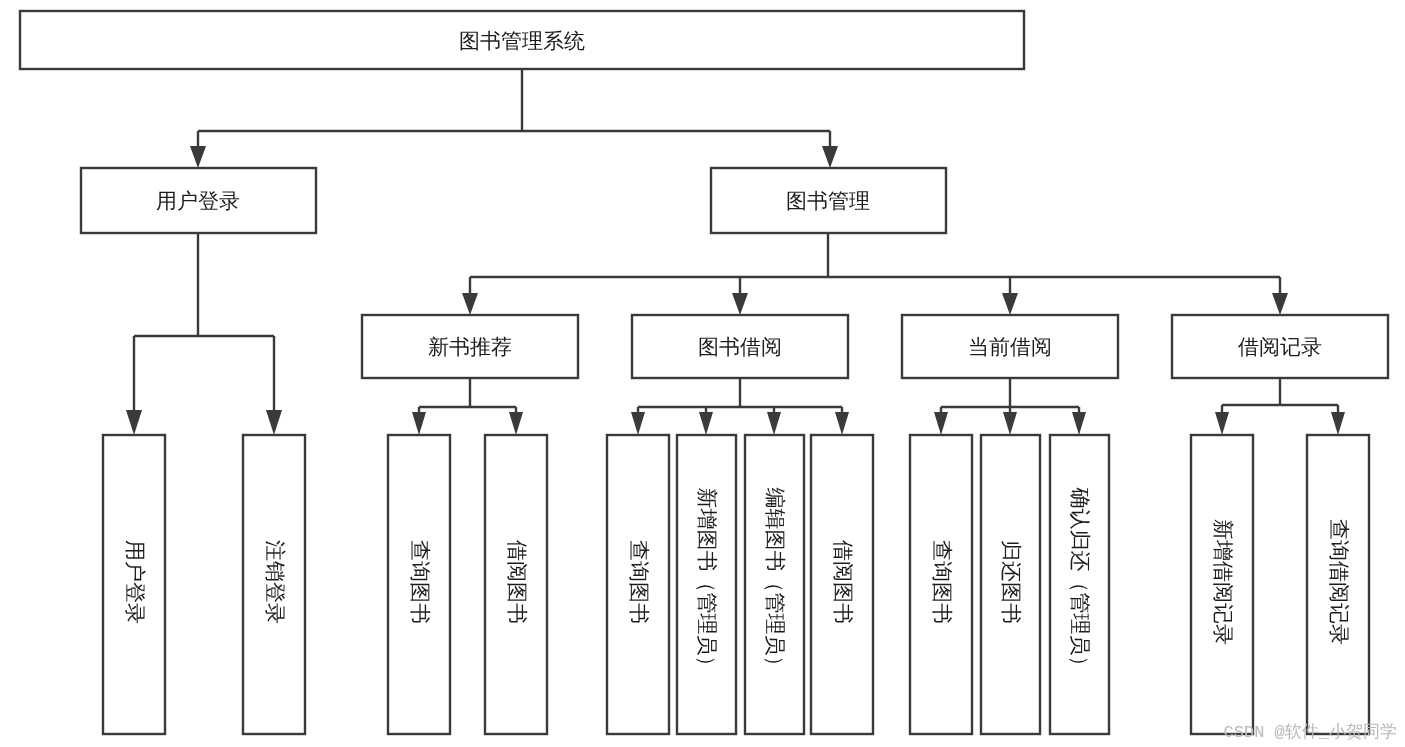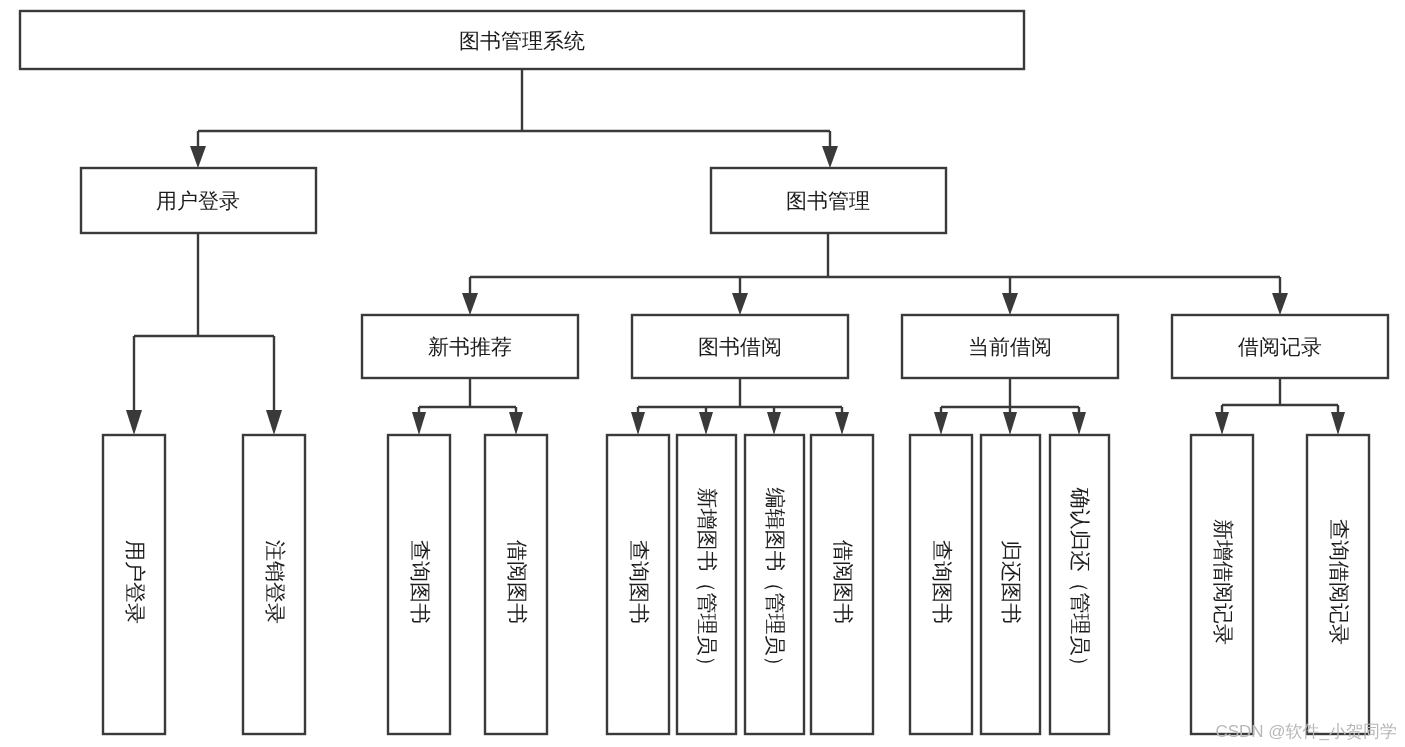--- a/index.html
+++ b/index.html
@@ -52,21 +52,21 @@
     font-family: "DejaVu Sans", "Liberation Sans", sans-serif;
     fill: #1c1c1c;
     font-size: 21px;
     text-anchor: middle;
     dominant-baseline: middle;
   }
   .watermark {
     position: absolute;
     right: 8px;
     bottom: 4px;
-    font-family: Liberation Sans, sans-serif;
+    font-family: Liberation Mono, monospace;
     font-size: 17px;
     color: #b8b8b8;
     white-space: nowrap;
     user-select: none;
   }
 </style>
 </head>
 <body>
 
 <div id="diagram-root">

